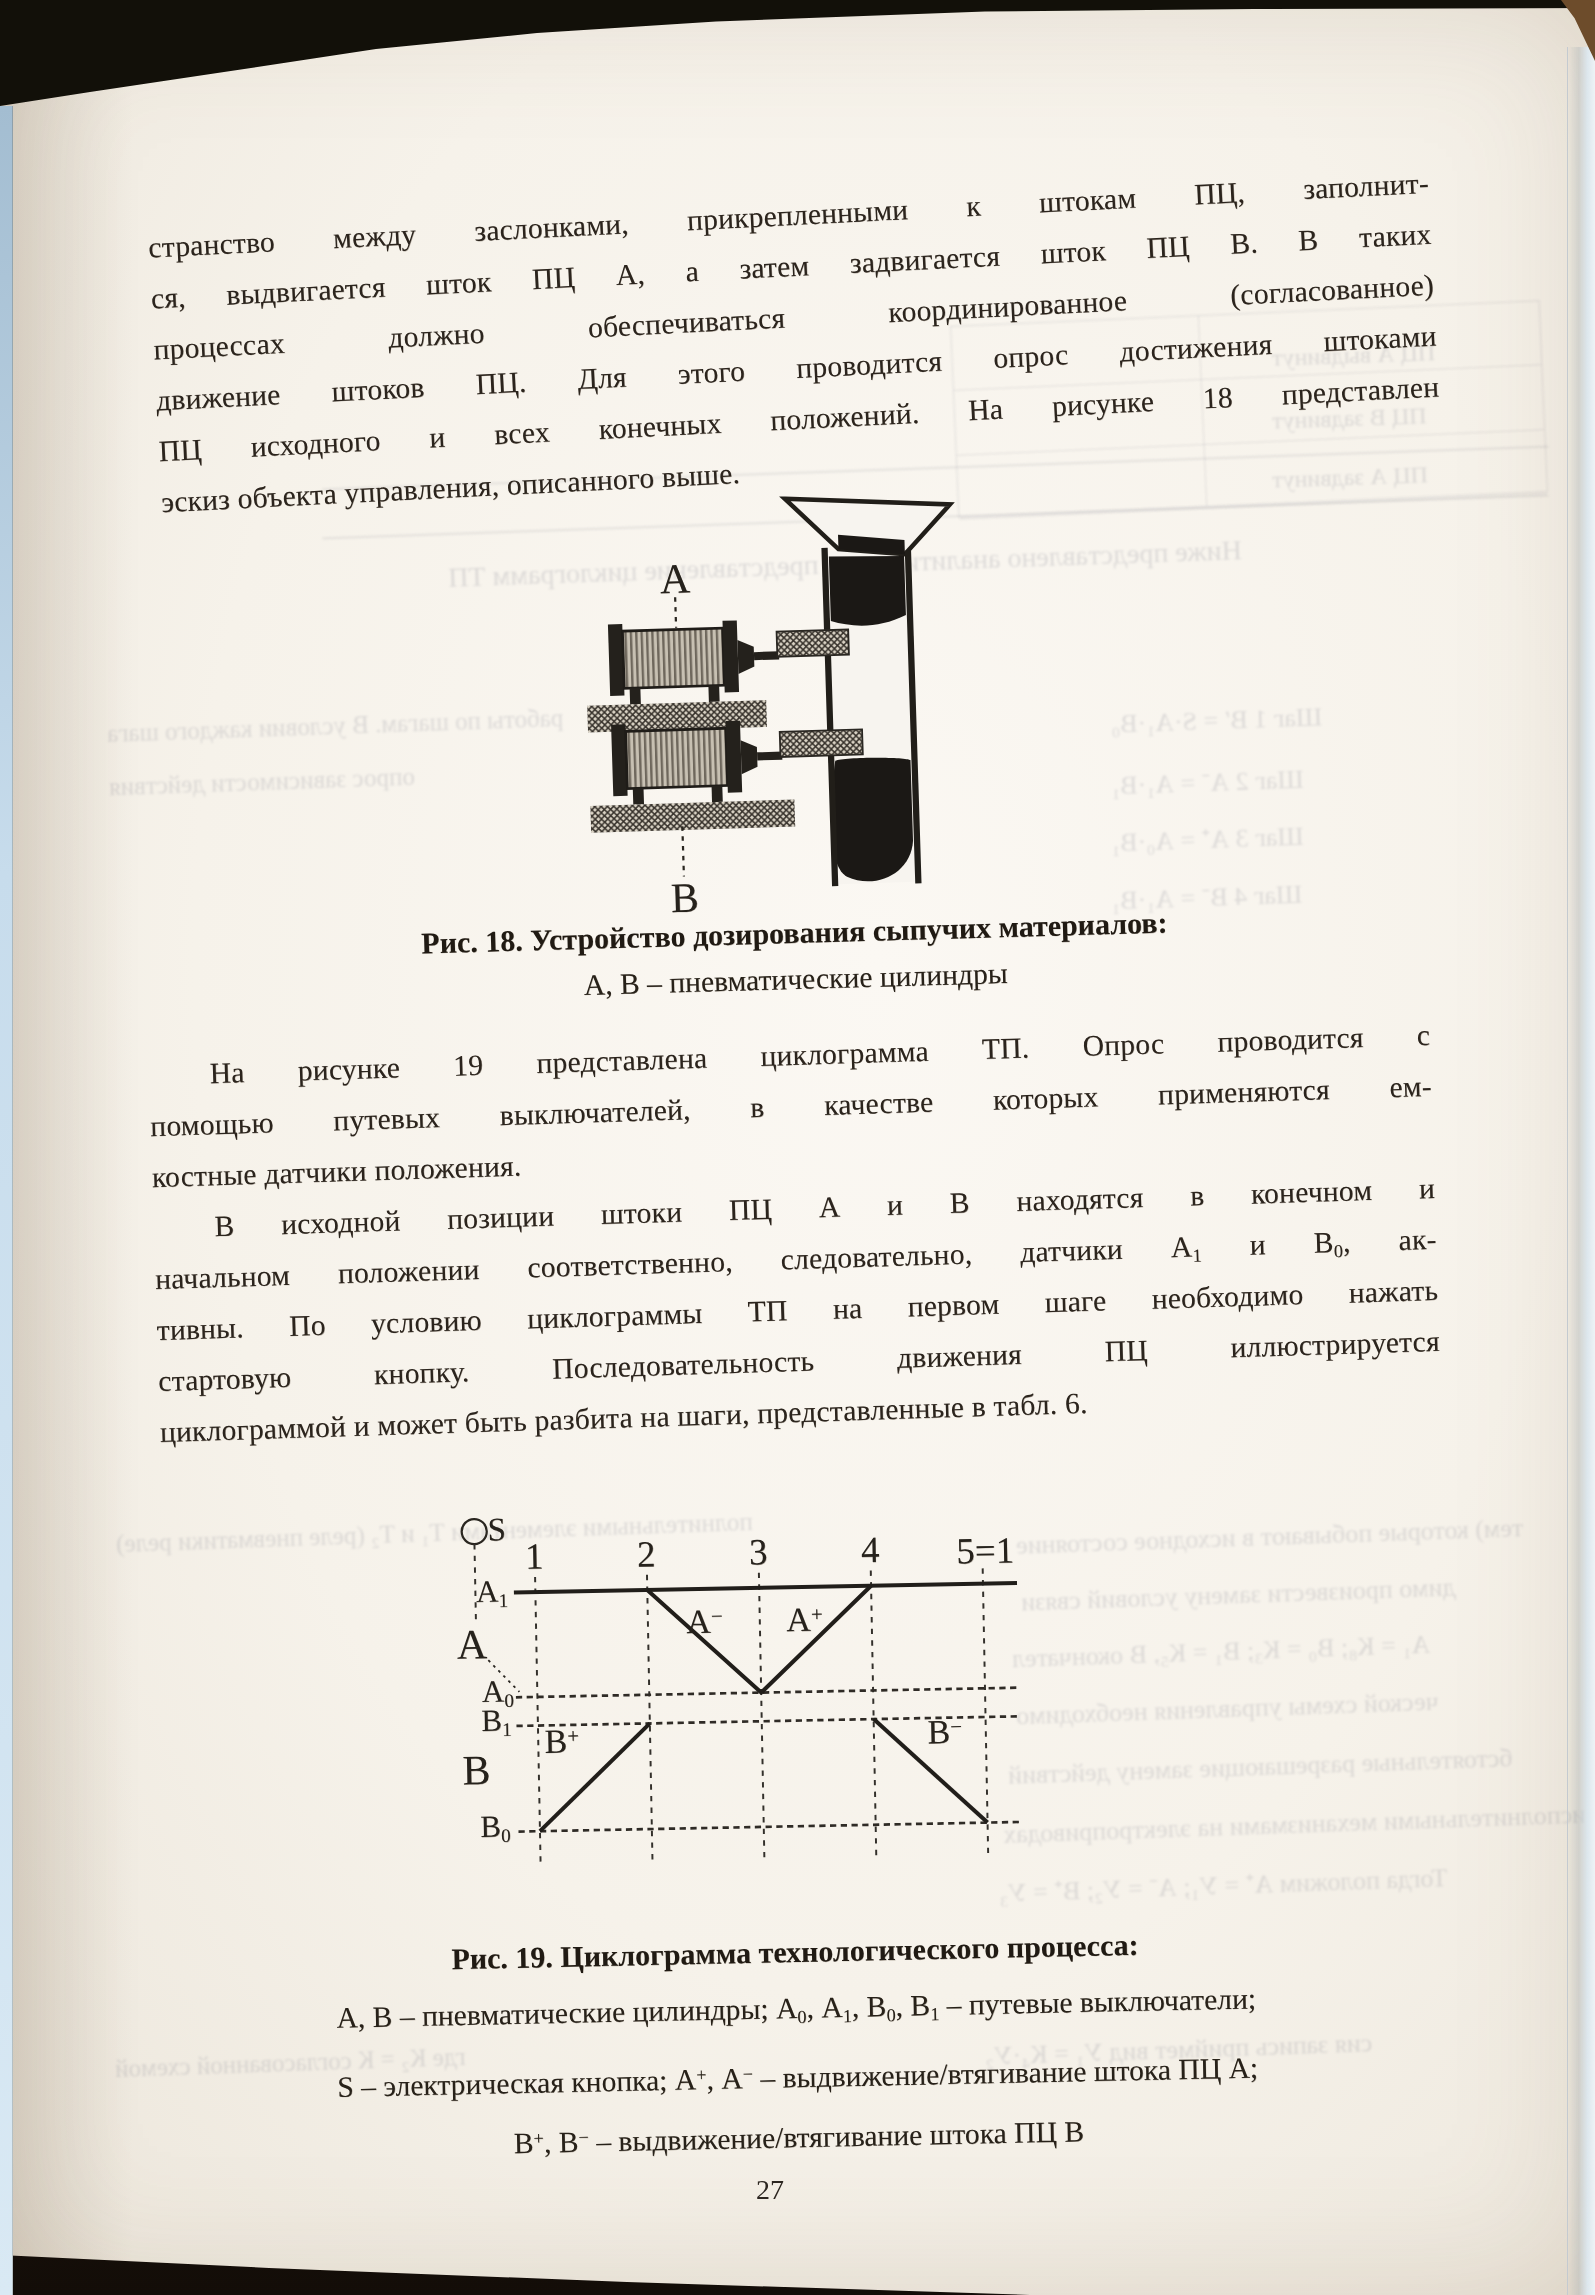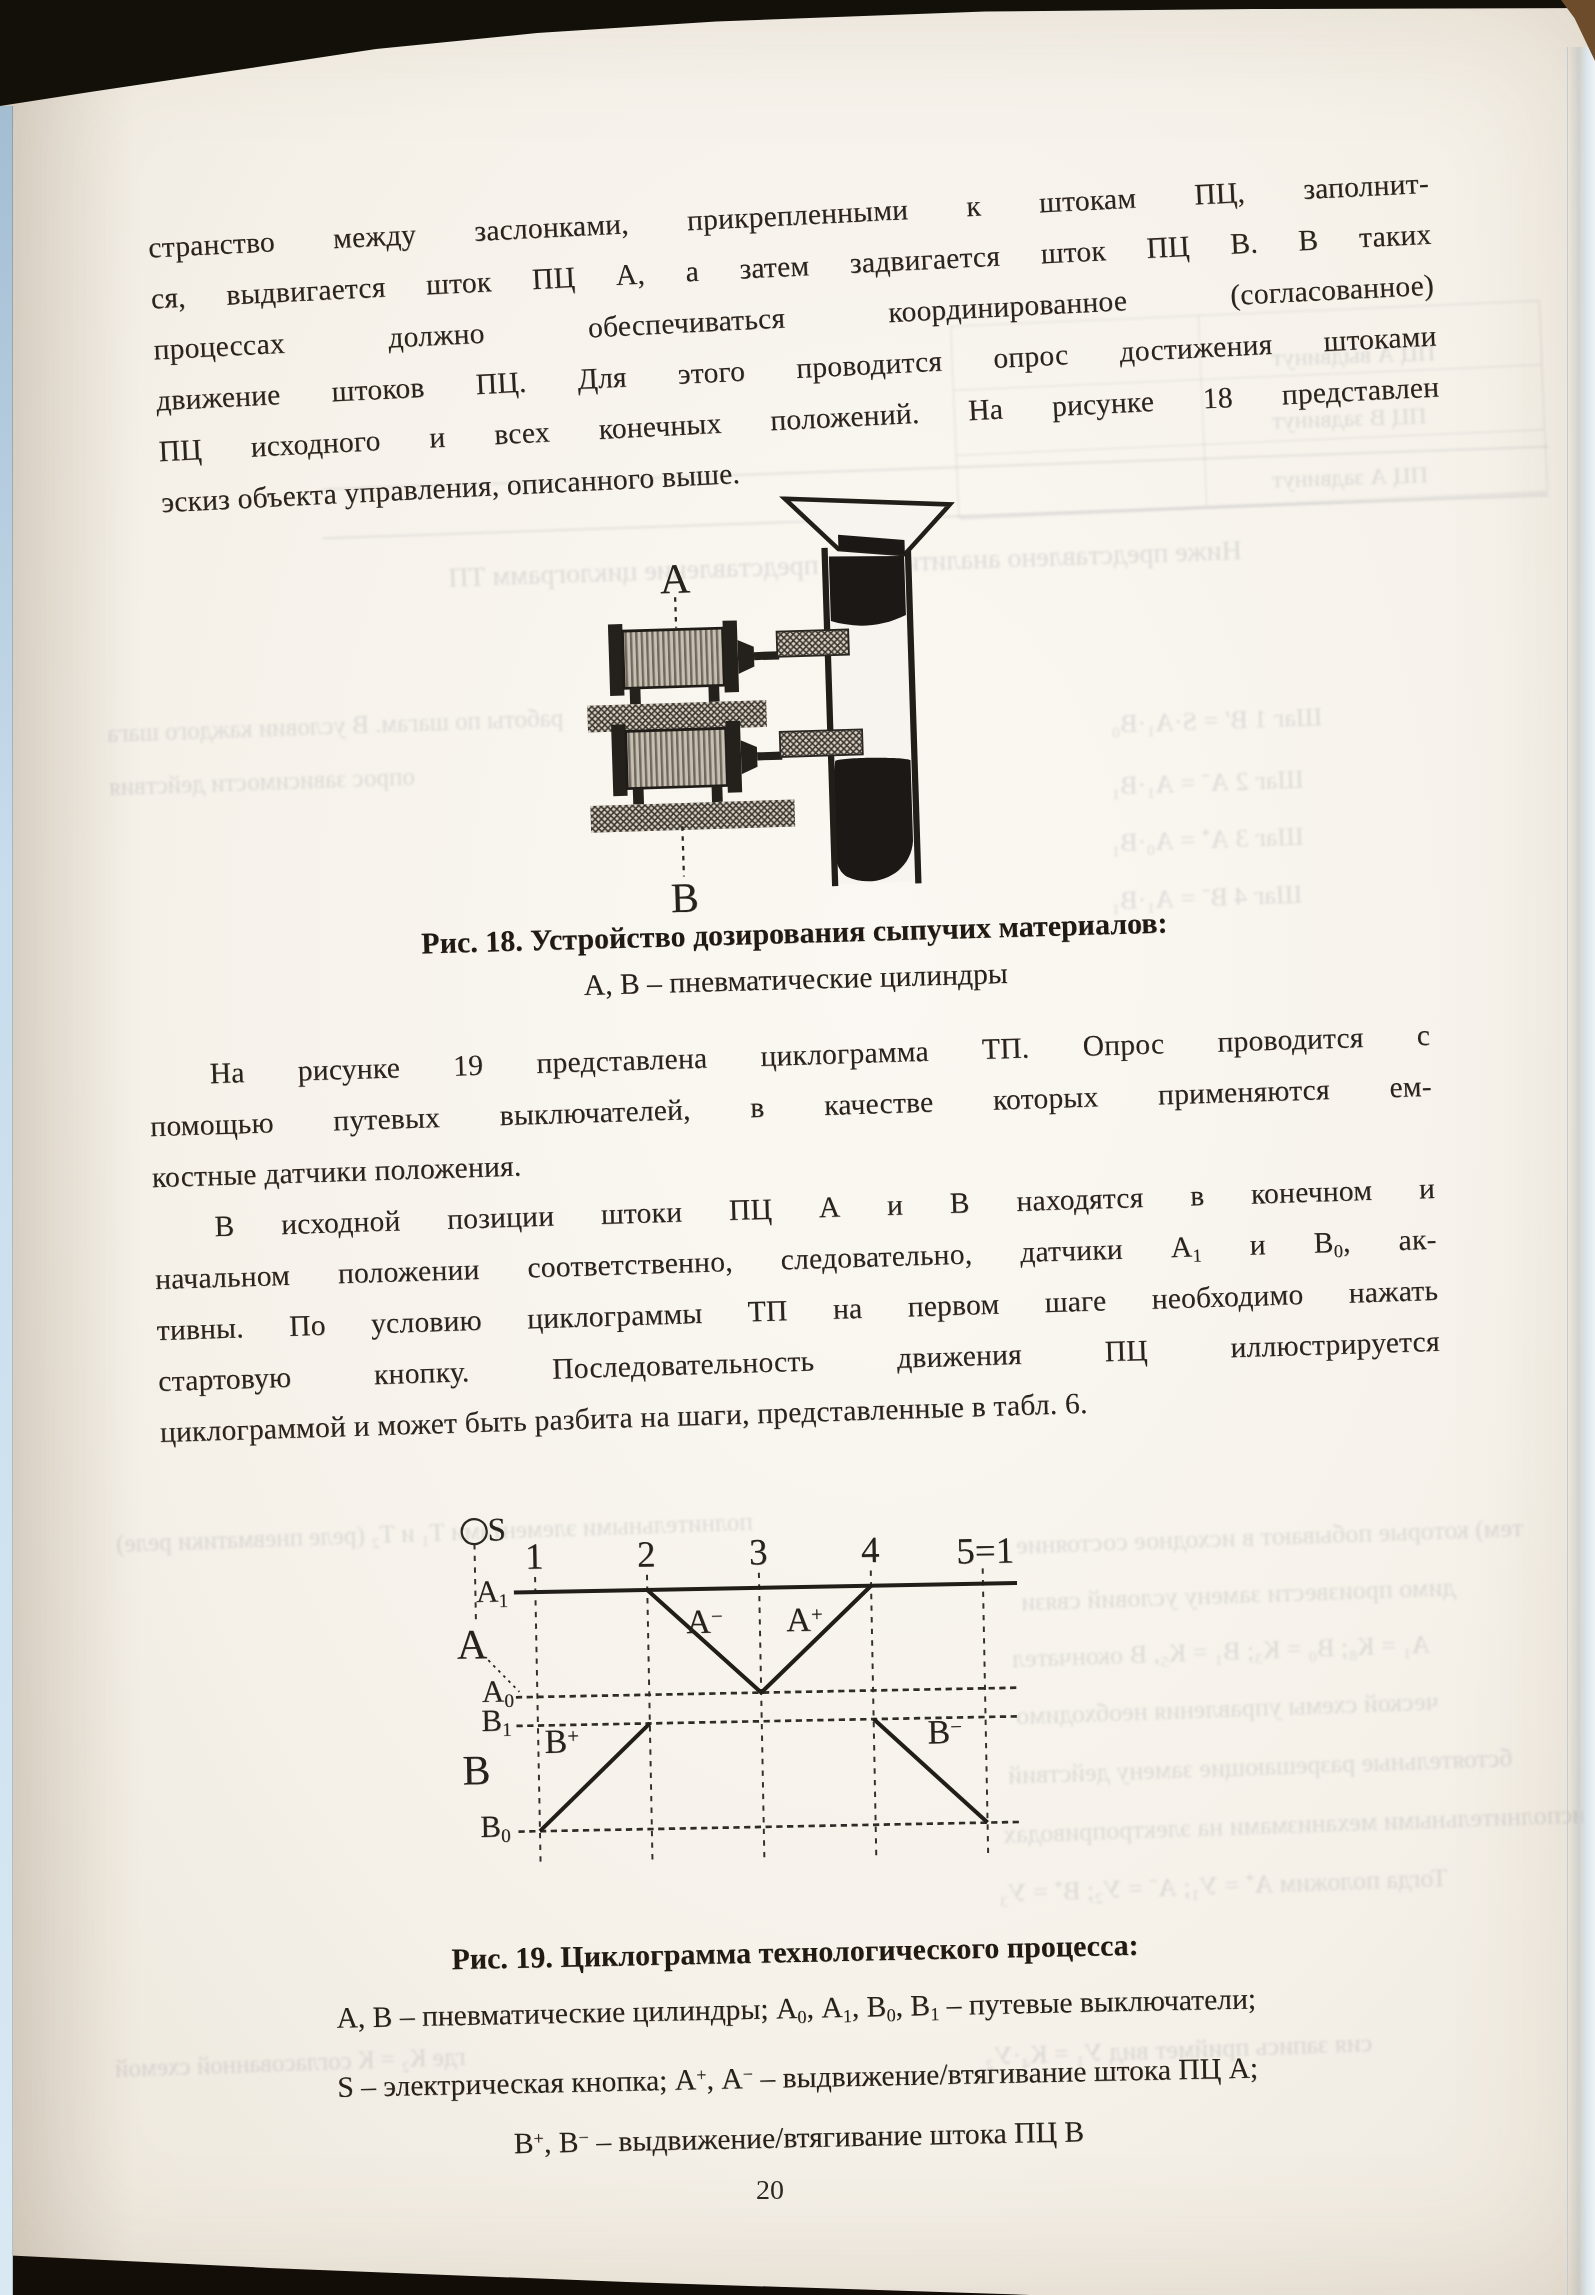--- a/index.html
+++ b/index.html
@@ -220,21 +220,21 @@
     <div class="dlabel dsig" style="left:507px;top:233px;"><span>В</span><sup>−</sup></div>
   </div>
 
   <div class="cap cap19" style="left:143px;top:1924px;width:1308px;transform:rotate(-1.2deg);">
     <div class="cl bold">Рис. 19. Циклограмма технологического процесса:</div>
     <div class="cl"><span>А, В – пневматические цилиндры; А</span><sub>0</sub><span>, А</span><sub>1</sub><span>, В</span><sub>0</sub><span>, В</span><sub>1</sub><span> – путевые выключатели;</span></div>
     <div class="cl"><span>S – электрическая кнопка; А</span><sup>+</sup><span>, А</span><sup>−</sup><span> – выдвижение/втягивание штока ПЦ А;</span></div>
     <div class="cl"><span>В</span><sup>+</sup><span>, В</span><sup>−</sup><span> – выдвижение/втягивание штока ПЦ В</span></div>
   </div>
 
-  <div class="pagenum">20</div>
+  <div class="pagenum">27</div>
 
   <div class="vignette"></div>
   <div class="top-wedge"></div>
   <div class="bottom-band"></div>
   <div class="left-strip"></div>
   <div class="right-stack"></div>
   <div class="tr-sliver"></div>
 
 </div>
 

